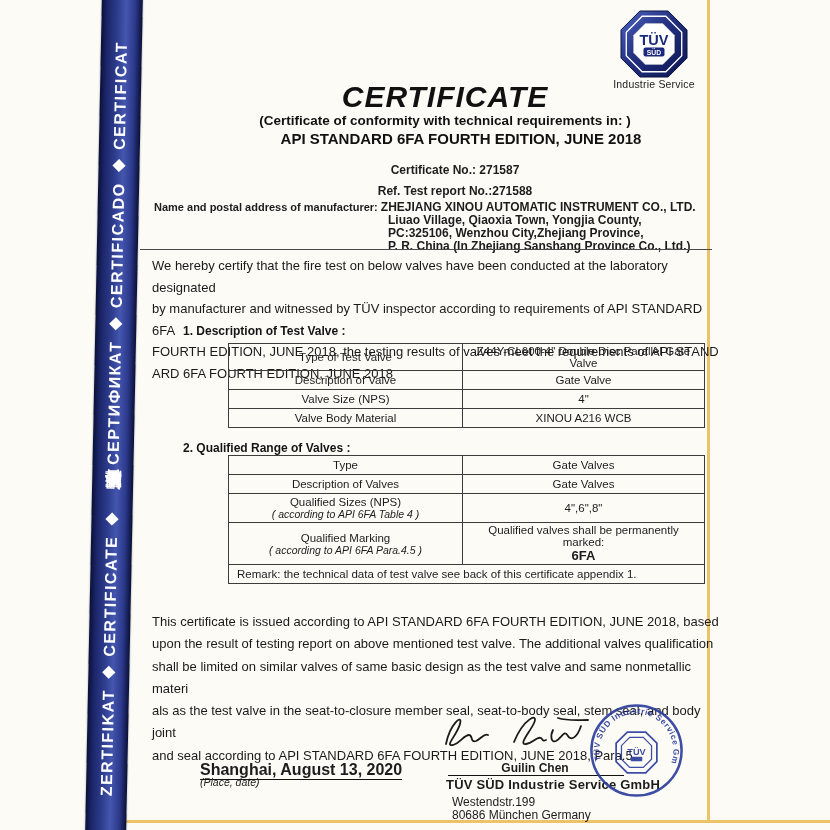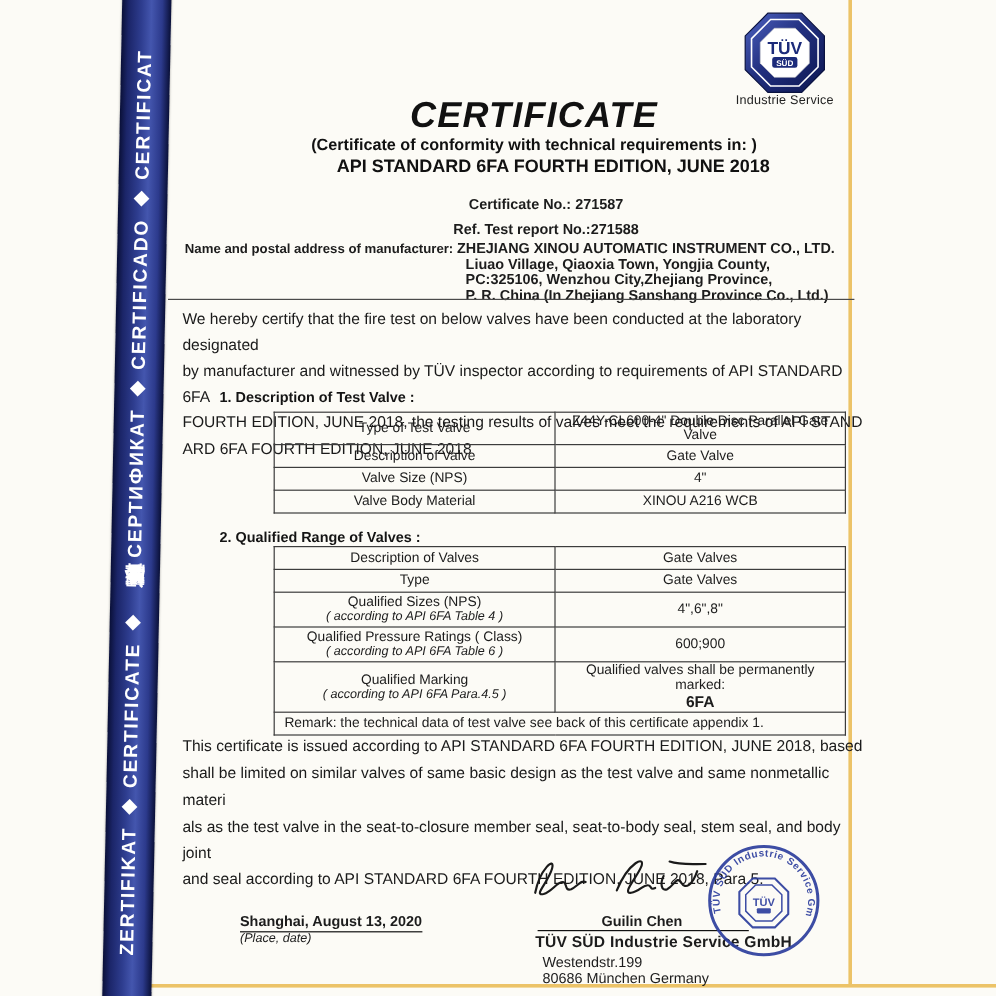--- a/index.html
+++ b/index.html
@@ -61,21 +61,21 @@
 
   
   .sig-script { position:absolute; left:436px; top:710px; }
   .sig-name { position:absolute; left:446px; top:761px; width:178px; text-align:center;
     font-size:12px; font-weight:bold; }
   .sig-underline { position:absolute; left:448px; top:775px; width:176px; border-top:1.5px solid #111; }
   .sig-company { position:absolute; left:446px; top:777px; font-size:13px; font-weight:bold; letter-spacing:.2px; }
   .sig-street { position:absolute; left:452px; top:795px; font-size:12px; }
   .sig-city { position:absolute; left:452px; top:808px; font-size:12px; }
 
-  .place-date { position:absolute; left:200px; top:761px; font-size:12px; font-weight:bold; }
+  .place-date { position:absolute; left:200px; top:761px; font-size:16px; font-weight:bold; }
   .place-date span { border-bottom:1.5px solid #111; padding-bottom:1px; }
   .place-label { position:absolute; left:200px; top:776px; font-size:10.5px; font-style:italic; }
 
   .stamp { position:absolute; left:588px; top:702px; opacity:.92; }
 </style>
 </head>
 <body>
 
 <div class="page">
 
@@ -148,59 +148,53 @@
       <td class="col-l">Valve Body Material</td>
       <td>XINOU A216 WCB</td>
     </tr>
   </tbody>
     </table>
 
   <div class="sec-heading h2">2. Qualified Range of  Valves :</div>
   <table class="ctable t2">
     <tbody>
         <tr>
+      <td class="col-l" style="height:19px">Type</td>
+      <td>Gate Valves</td>
+    </tr>
+    <tr>
       <td class="col-l" style="height:19px">Description of Valves</td>
-      <td>Gate Valves</td>
-    </tr>
-    <tr>
-      <td class="col-l" style="height:19px">Type</td>
       <td>Gate Valves</td>
     </tr>
     <tr>
       <td class="col-l" style="height:29px">
         <div>Qualified Sizes (NPS)</div>
         <div class="sublabel">( according to API 6FA Table 4 )</div>
       </td>
       <td>4",6",8"</td>
-    </tr>
-    <tr>
-      <td class="col-l" style="height:29px">
-        <div>Qualified Pressure Ratings ( Class)</div>
-        <div class="sublabel">( according to API 6FA Table 6 )</div>
-      </td>
-      <td>600;900</td>
     </tr>
     <tr>
       <td class="col-l" style="height:37px">
         <div>Qualified Marking</div>
         <div class="sublabel">( according to API 6FA Para.4.5 )</div>
       </td>
       <td>
         <div>Qualified valves shall be permanently marked:</div>
         <div class="mark-code">6FA</div>
       </td>
     </tr>
     <tr>
       <td colspan="2" class="remark-cell">Remark:  the technical data of test valve see back of this certificate appendix 1.</td>
     </tr>
   </tbody>
     </table>
 
   <div class="closing">
     <div>This certificate is issued according to API STANDARD 6FA FOURTH EDITION, JUNE 2018, based</div>
+    <div>upon the result of testing report on above mentioned test valve. The additional valves qualification</div>
     <div>shall be limited on similar valves of same basic design as the test valve and same nonmetallic materi</div>
     <div>als as the test valve in the seat-to-closure member seal, seat-to-body seal, stem seal, and body joint</div>
     <div>and seal according to API STANDARD 6FA FOURTH EDITION, JUNE 2018, Para.5.</div>
   </div>
 
   <div class="place-date">
     <span>Shanghai, August 13, 2020</span>
   </div>
   <div class="place-label">(Place, date)</div>
 

